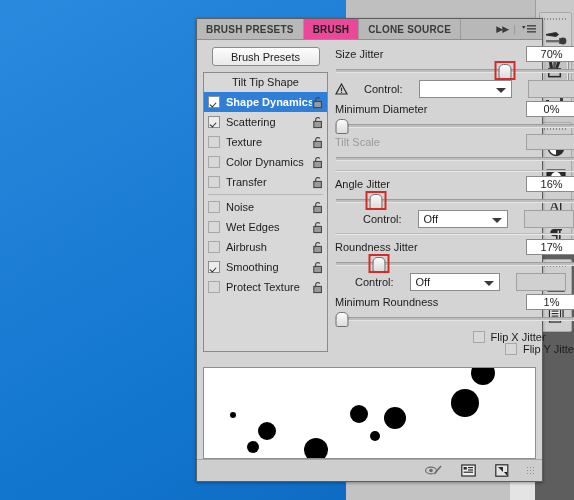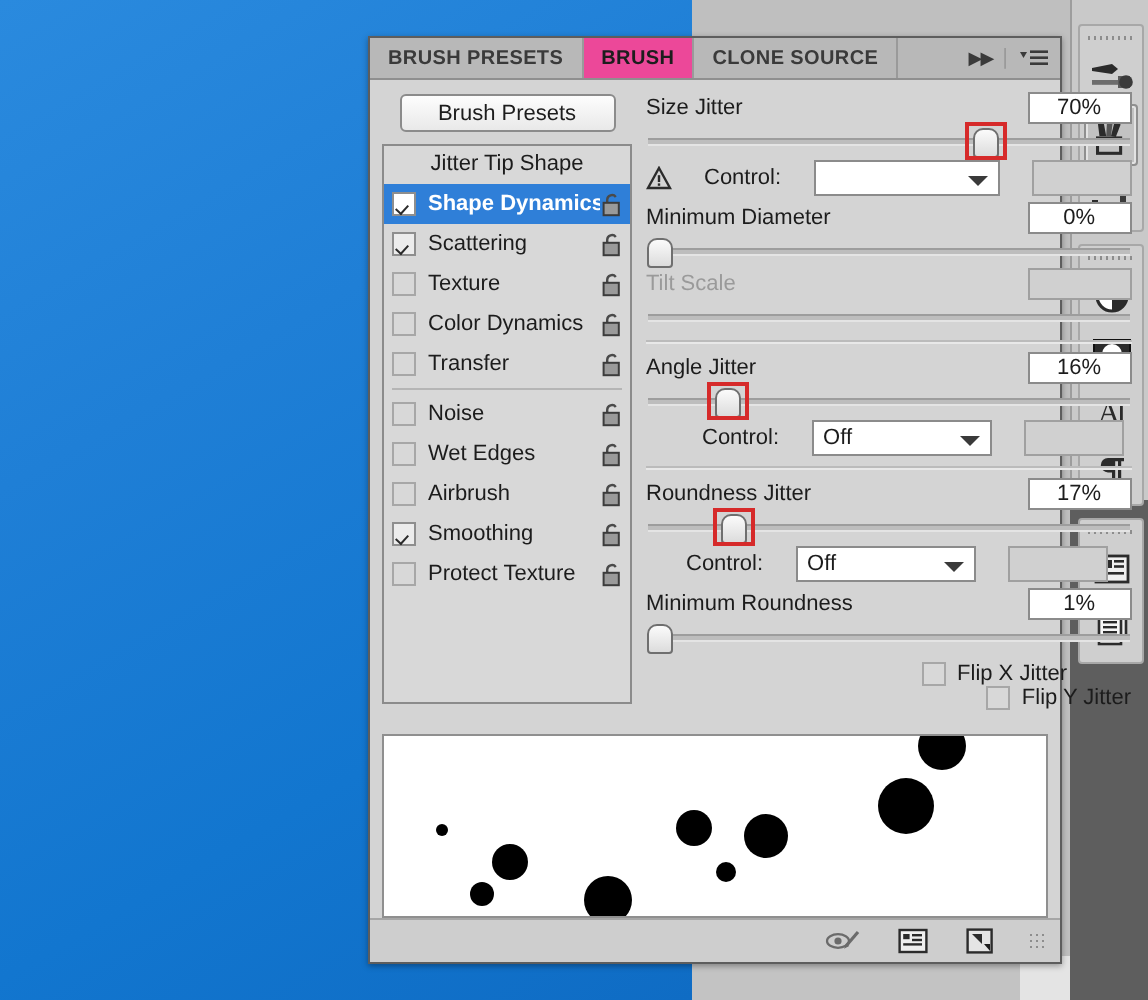--- a/index.html
+++ b/index.html
@@ -52,21 +52,21 @@
     background-position:0 2px;background-repeat:repeat-x;background-size:3px 2px;
   }
   .rail-btn{
     height:29px;display:flex;align-items:center;justify-content:center;
     margin:0 2px;border-radius:2px;
   }
   .rail-btn.active{background:#c2c2c2;border:1px solid #8f8f8f;box-shadow:inset 0 0 0 1px #e3e3e3;}
 
   
   #panel{
-    position:absolute;left:184px;top:18px;width:345px;height:462px;
+    position:absolute;left:196px;top:18px;width:345px;height:462px;
     background:#d4d4d4;border:1px solid #5d5d5d;
     box-shadow:0 1px 3px rgba(0,0,0,.35);
     display:flex;flex-direction:column;
   }
   
   #tabbar{
     height:20px;background:#b8b8b8;
     border-bottom:1px solid #8f8f8f;
     display:flex;align-items:stretch;position:relative;
   }
@@ -313,21 +313,21 @@
       </span>
     </div>
   </div>
 
   <div id="panel-body">
 
     <div id="left-col">
       <button id="brush-presets-btn">Brush Presets</button>
 
       <div id="opt-list">
-        <div id="opt-list-header">Jitter Tip Shape</div>
+        <div id="opt-list-header">Tilt Tip Shape</div>
 
         <div class="opt-row selected">
           <span class="cb checked"></span>
           <span class="opt-label">Shape Dynamics</span>
           <span class="lock">
             <svg width="12" height="13" viewBox="0 0 12 13">
                 <path d="M3.6 5.6 V3.9 a2.4 2.4 0 0 1 4.3 -1.4" fill="none" stroke="#4a4a4a" stroke-width="1.2"></path>
                 <rect x="1.8" y="5.4" width="7.6" height="6.2" fill="#9a9a9a" stroke="#3c3c3c" stroke-width="1"></rect>
               </svg>
           </span>

